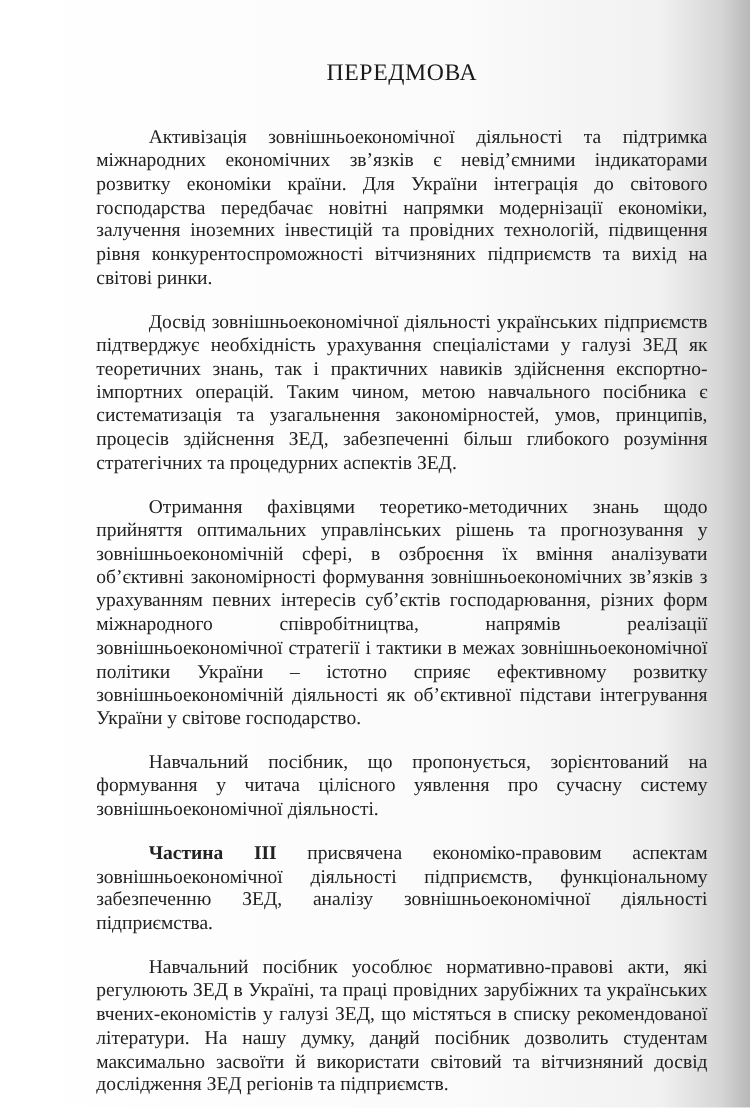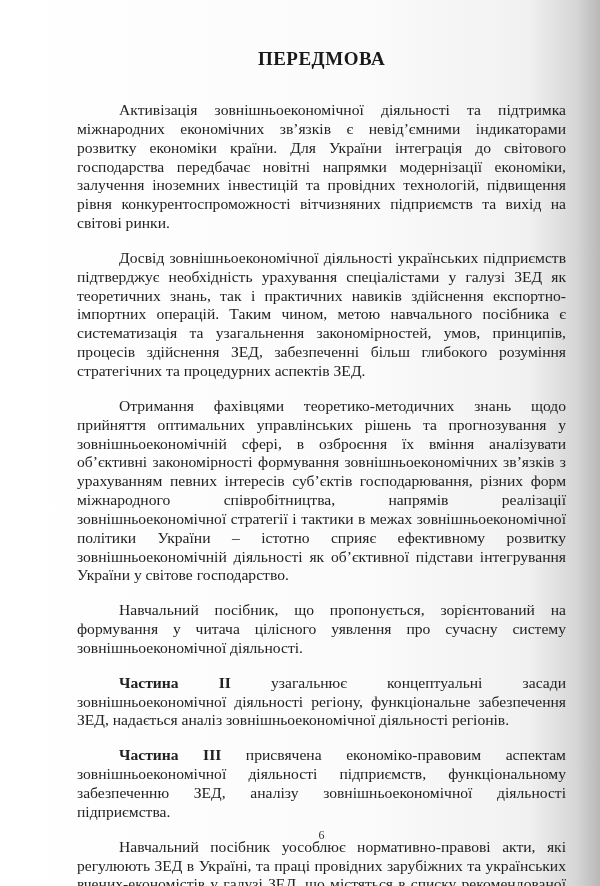--- a/index.html
+++ b/index.html
@@ -9,21 +9,21 @@
       font-family: "Liberation Serif", serif;
       color: #222;
       position: relative;
     }
     .page {
       position: absolute;
       left: 61px; top: 0; width: 521px; height: 886px;
     }
     .title {
       position: absolute; top: 48px; left: 0; right: 0;
-      text-align: center; font-weight: bold; font-size: 19px;
+      text-align: center; font-weight: normal; font-size: 19px;
       letter-spacing: 0.5px; color: #1a1a1a;
     }
     .text {
       position: absolute; top: 85px; left: 0; width: 521px;
       font-size: 15.6px; line-height: 18.85px; text-align: justify;
     }
     .text p { margin: 16px; text-indent: 42px; }
     .text b { font-weight: bold; }
     .page-number {
       position: absolute; top: 828px; left: 0; right: 0;
@@ -34,19 +34,18 @@
 <body>
 
 <div class="page">
   <div class="title">ПЕРЕДМОВА</div>
 
   <div class="text">
     <p><span>Активізація зовнішньоекономічної діяльності та підтримка міжнародних економічних зв’язків є невід’ємними індикаторами розвитку економіки країни. Для України інтеграція до світового господарства передбачає новітні напрямки модернізації економіки, залучення іноземних інвестицій та провідних технологій, підвищення рівня конкурентоспроможності вітчизняних підприємств та вихід на світові ринки.</span></p>
     <p><span>Досвід зовнішньоекономічної діяльності українських підприємств підтверджує необхідність урахування спеціалістами у галузі ЗЕД як теоретичних знань, так і практичних навиків здійснення експортно-імпортних операцій. Таким чином, метою навчального посібника є систематизація та узагальнення закономірностей, умов, принципів, процесів здійснення ЗЕД, забезпеченні більш глибокого розуміння стратегічних та процедурних аспектів ЗЕД.</span></p>
     <p><span>Отримання фахівцями теоретико-методичних знань щодо прийняття оптимальних управлінських рішень та прогнозування у зовнішньоекономічній сфері, в озброєння їх вміння аналізувати об’єктивні закономірності формування зовнішньоекономічних зв’язків з урахуванням певних інтересів суб’єктів господарювання, різних форм міжнародного співробітництва, напрямів реалізації зовнішньоекономічної стратегії і тактики в межах зовнішньоекономічної політики України – істотно сприяє ефективному розвитку зовнішньоекономічній діяльності як об’єктивної підстави інтегрування України у світове господарство.</span></p>
     <p><span>Навчальний посібник, що пропонується, зорієнтований на формування у читача цілісного уявлення про сучасну систему зовнішньоекономічної діяльності.</span></p>
-    <p><b>Частина ІІ</b><span> узагальнює концептуальні засади зовнішньоекономічної діяльності регіону, функціональне забезпечення ЗЕД, надається аналіз зовнішньоекономічної діяльності регіонів.</span></p>
     <p><b>Частина ІІІ</b><span> присвячена економіко-правовим аспектам зовнішньоекономічної діяльності підприємств, функціональному забезпеченню ЗЕД, аналізу зовнішньоекономічної діяльності підприємства.</span></p>
     <p><span>Навчальний посібник уособлює нормативно-правові акти, які регулюють ЗЕД в Україні, та праці провідних зарубіжних та українських вчених-економістів у галузі ЗЕД, що містяться в списку рекомендованої літератури. На нашу думку, даний посібник дозволить студентам максимально засвоїти й використати світовий та вітчизняний досвід дослідження ЗЕД регіонів та підприємств.</span></p>
   </div>
 
   <div class="page-number">6</div>
 </div>
 
 </body></html>

